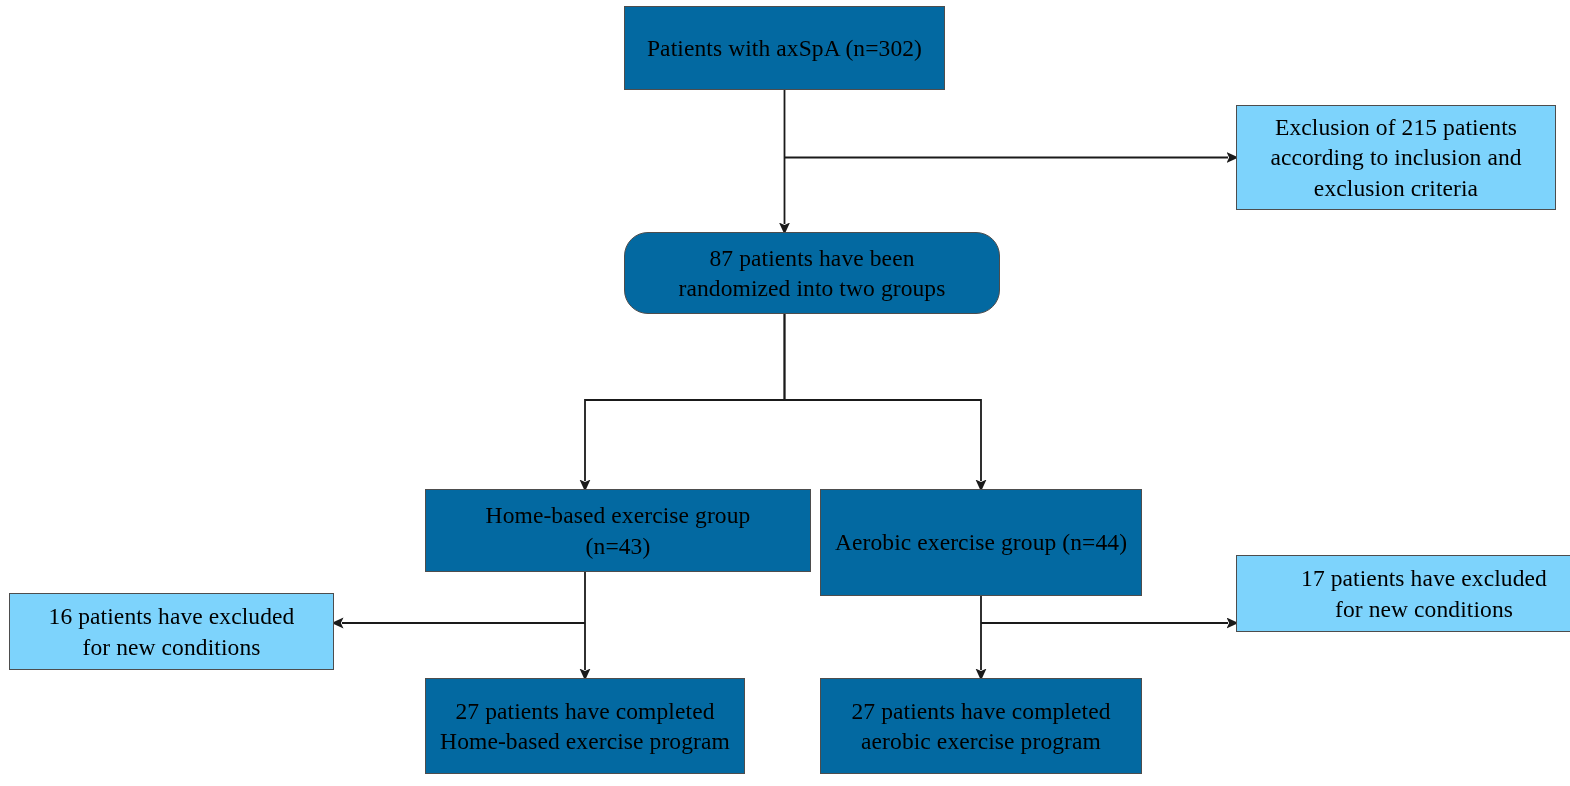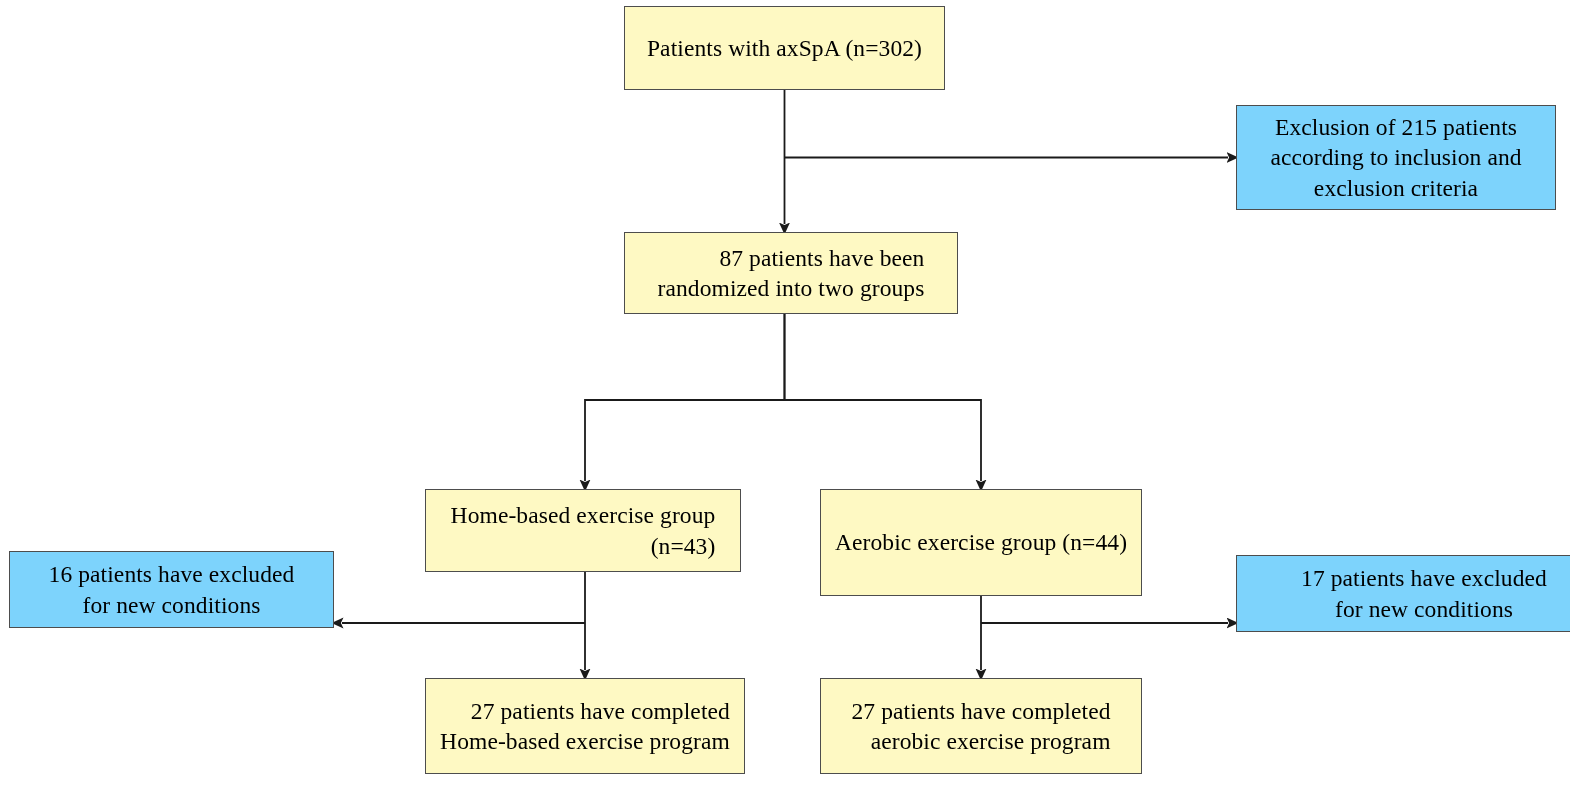--- a/index.html
+++ b/index.html
@@ -36,22 +36,21 @@
     display: flex;
     align-items: center;
     justify-content: center;
     text-align: center;
     line-height: 1.28;
     font-size: 23.5px;
     letter-spacing: 0.1px;
     padding: 2px 8px;
   }
   .node-blue {
-    background: #fef9c3;
-    text-align: right;
+    background: #0369a1;
   }
   .node-pink {
     background: #7dd3fc;
   }
   .node-label {
     display: block;
     white-space: pre-line;
   }
 </style>
 </head>
@@ -85,32 +84,32 @@
 
   <div id="node-group">
       <div class="node node-blue" style="left: 624px; top: 6px; width: 321px; height: 84px;">
         <span class="node-label">Patients with axSpA (n=302)</span>
       </div>
       <div class="node node-pink" style="left: 1236px; top: 105px; width: 320px; height: 105px;">
         <span class="node-label">Exclusion of 215 patients
 according to inclusion and
 exclusion criteria</span>
       </div>
-      <div class="node node-blue" style="left: 624px; top: 232px; width: 334px; height: 82px;">
+      <div class="node node-blue" style="left: 624px; top: 232px; width: 376px; height: 82px; border-radius: 24px;">
         <span class="node-label">87 patients have been
 randomized into two groups</span>
       </div>
-      <div class="node node-blue" style="left: 425px; top: 489px; width: 316px; height: 83px;">
+      <div class="node node-blue" style="left: 425px; top: 489px; width: 386px; height: 83px;">
         <span class="node-label">Home-based exercise group
 (n=43)</span>
       </div>
       <div class="node node-blue" style="left: 820px; top: 489px; width: 322px; height: 107px;">
         <span class="node-label">Aerobic exercise group (n=44)</span>
       </div>
-      <div class="node node-pink" style="left: 9px; top: 551px; width: 325px; height: 77px;">
+      <div class="node node-pink" style="left: 9px; top: 593px; width: 325px; height: 77px;">
         <span class="node-label">16 patients have excluded
 for new conditions</span>
       </div>
       <div class="node node-pink" style="left: 1236px; top: 555px; width: 376px; height: 77px;">
         <span class="node-label">17 patients have excluded
 for new conditions</span>
       </div>
       <div class="node node-blue" style="left: 425px; top: 678px; width: 320px; height: 96px;">
         <span class="node-label">27 patients have completed
 Home-based exercise program</span>

